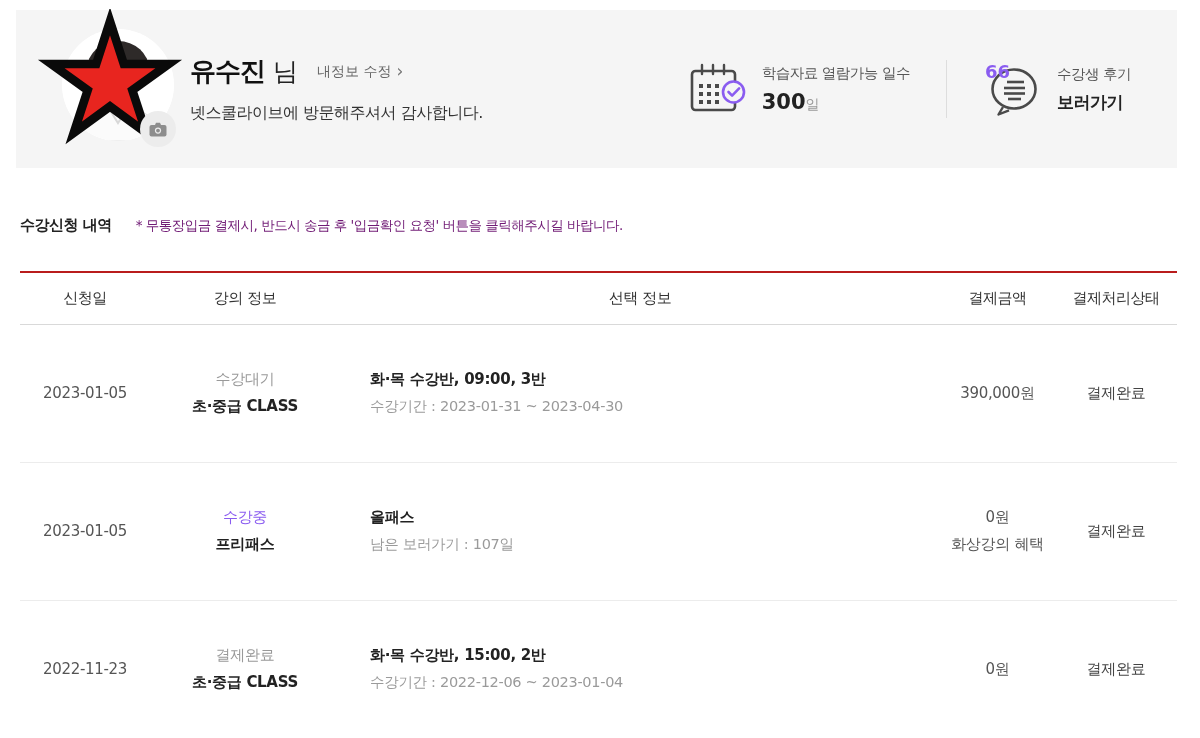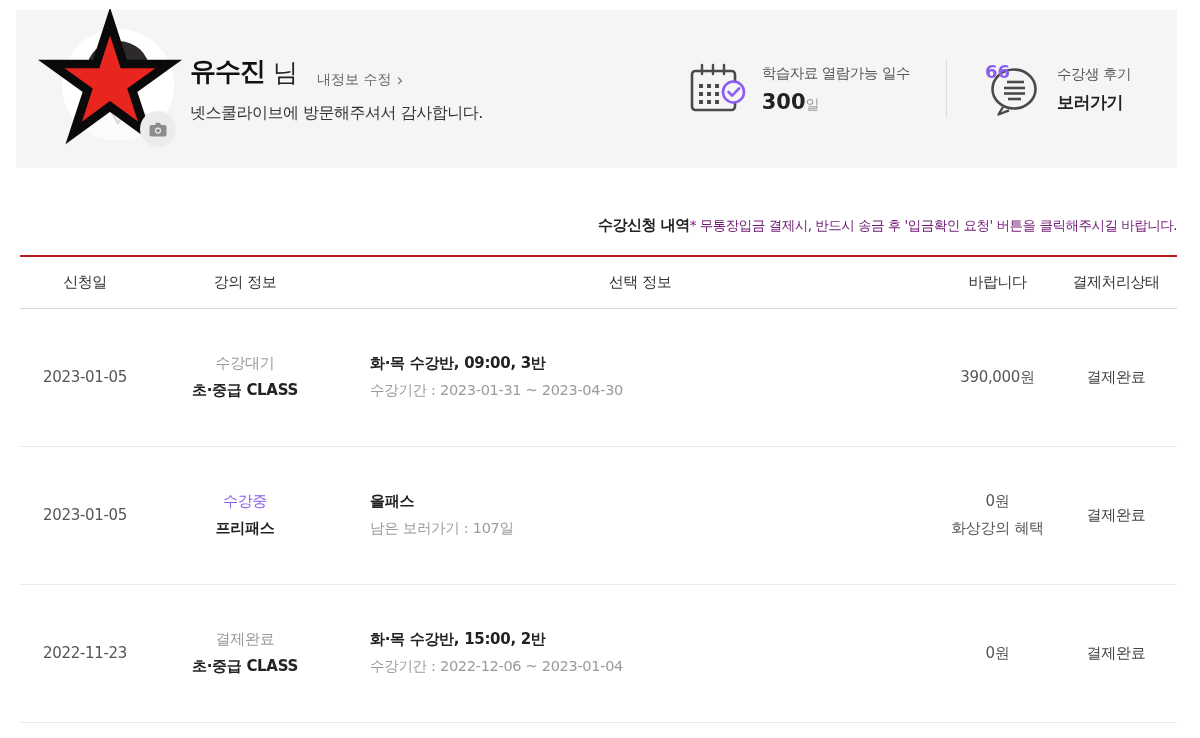--- a/index.html
+++ b/index.html
@@ -9,42 +9,42 @@
   
   .header-panel { margin:10px 23px 0 16px; height:158px; background:#f5f5f5;
     display:flex; align-items:center; }
   .avatar-wrap { position:relative; width:112px; height:112px; margin-left:46px; margin-top:-8px; flex:none; }
   .avatar-circle { width:112px; height:112px; border-radius:50%; background:#fff; overflow:hidden; }
   .star-overlay { position:absolute; left:-26px; top:-20px; width:148px; height:148px; }
   .camera-badge { position:absolute; right:-2px; bottom:-6px; width:36px; height:36px;
     border-radius:50%; background:#ececec; display:flex; align-items:center; justify-content:center; }
 
   .user-block { margin-left:16px; }
-  .user-line { display:flex; align-items:flex-end; }
+  .user-line { display:flex; align-items:center; }
   .user-name { font-size:26px; font-weight:bold; color:#111; letter-spacing:-1px; }
   .user-suffix { font-size:25px; font-weight:400; color:#222; margin-left:8px; letter-spacing:-1px; }
   .edit-link { margin-left:20px; font-size:14px; color:#666; cursor:pointer; display:inline-flex; align-items:center; }
   .edit-link .chev { font-size:17px; color:#777; margin-left:5px; line-height:1; }
   .welcome { margin-top:14px; font-size:16px; color:#333; letter-spacing:-0.5px; }
 
   .header-widgets { margin-left:auto; margin-right:46px; display:flex; align-items:center; }
   .widget { display:flex; align-items:center; cursor:pointer; }
   .widget .icon { flex:none; }
   .widget-text { margin-left:16px; }
   .widget-label { font-size:14.5px; color:#555; letter-spacing:-0.5px; }
   .widget-value-line { margin-top:7px; }
   .widget-value { font-size:21px; font-weight:bold; color:#222; }
   .widget-unit { font-size:14px; color:#999; }
   .widget-action { margin-top:7px; font-size:17px; font-weight:bold; color:#222; letter-spacing:-0.5px; }
   .widget-divider { width:1px; height:58px; background:#ddd; margin:0 36px; }
 
   
   .content { padding:0 23px 0 20px; }
-  .section-bar { display:flex; justify-content:flex-end; align-items:flex-end;
-    margin-top:48px; margin-bottom:20px; }
+  .section-bar { display:flex; justify-content:flex-start; align-items:flex-end;
+    margin-top:48px; margin-bottom:36px;gap:24px; }
   .section-title { font-size:15px; font-weight:bold; color:#222; letter-spacing:-0.5px; }
   .section-notice { font-size:13.5px; color:#701a75; letter-spacing:-0.5px; }
 
   table.enroll { width:100%; border-collapse:collapse; border-top:2px solid #b91c1c; table-layout:fixed; }
   thead th { height:52px; font-weight:400; font-size:15px; color:#333; letter-spacing:-0.5px;
     border-bottom:1px solid #d9d9d9; text-align:center; vertical-align:middle; }
   tbody td { height:138px; border-bottom:1px solid #ececec; vertical-align:middle;
     font-size:15px; color:#555; text-align:center; letter-spacing:-0.3px; }
   td.cell-lecture div { line-height:27px; }
   .lec-status { color:#999; }
@@ -161,21 +161,21 @@
         <col style="width:190px">
         <col style="width:600px">
         <col style="width:115px">
         <col style="width:122px">
     </colgroup>
     <thead>
       <tr>
         <th>신청일</th>
         <th>강의 정보</th>
         <th>선택 정보</th>
-        <th>바랍니다</th>
+        <th>결제금액</th>
         <th>결제처리상태</th>
       </tr>
     </thead>
     <tbody>
       <tr>
         <td>2023-01-05</td>
         <td class="cell-lecture">
           <div class="lec-status gray">수강대기</div>
           <div class="lec-name">초·중급 CLASS</div>
         </td>

